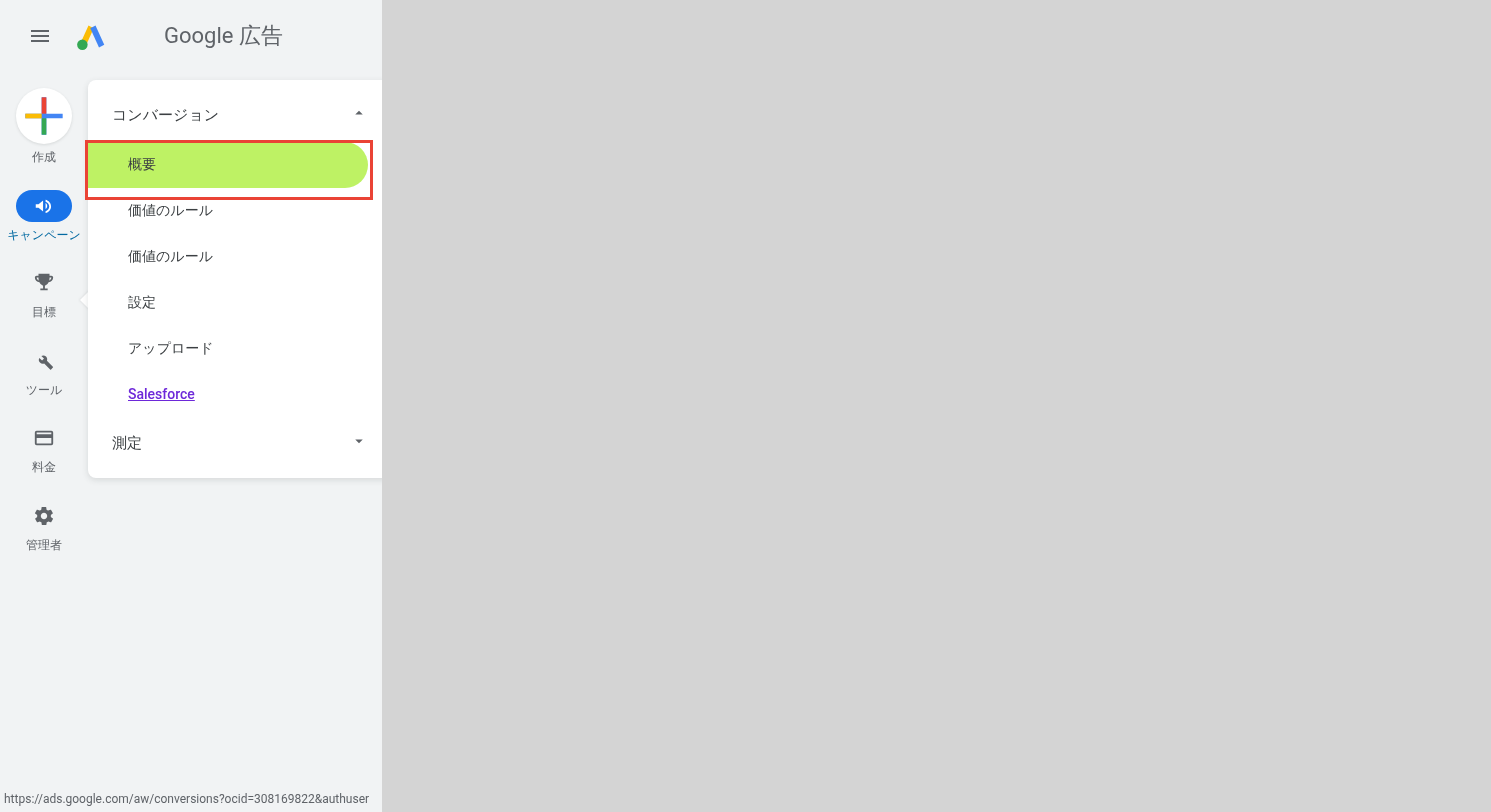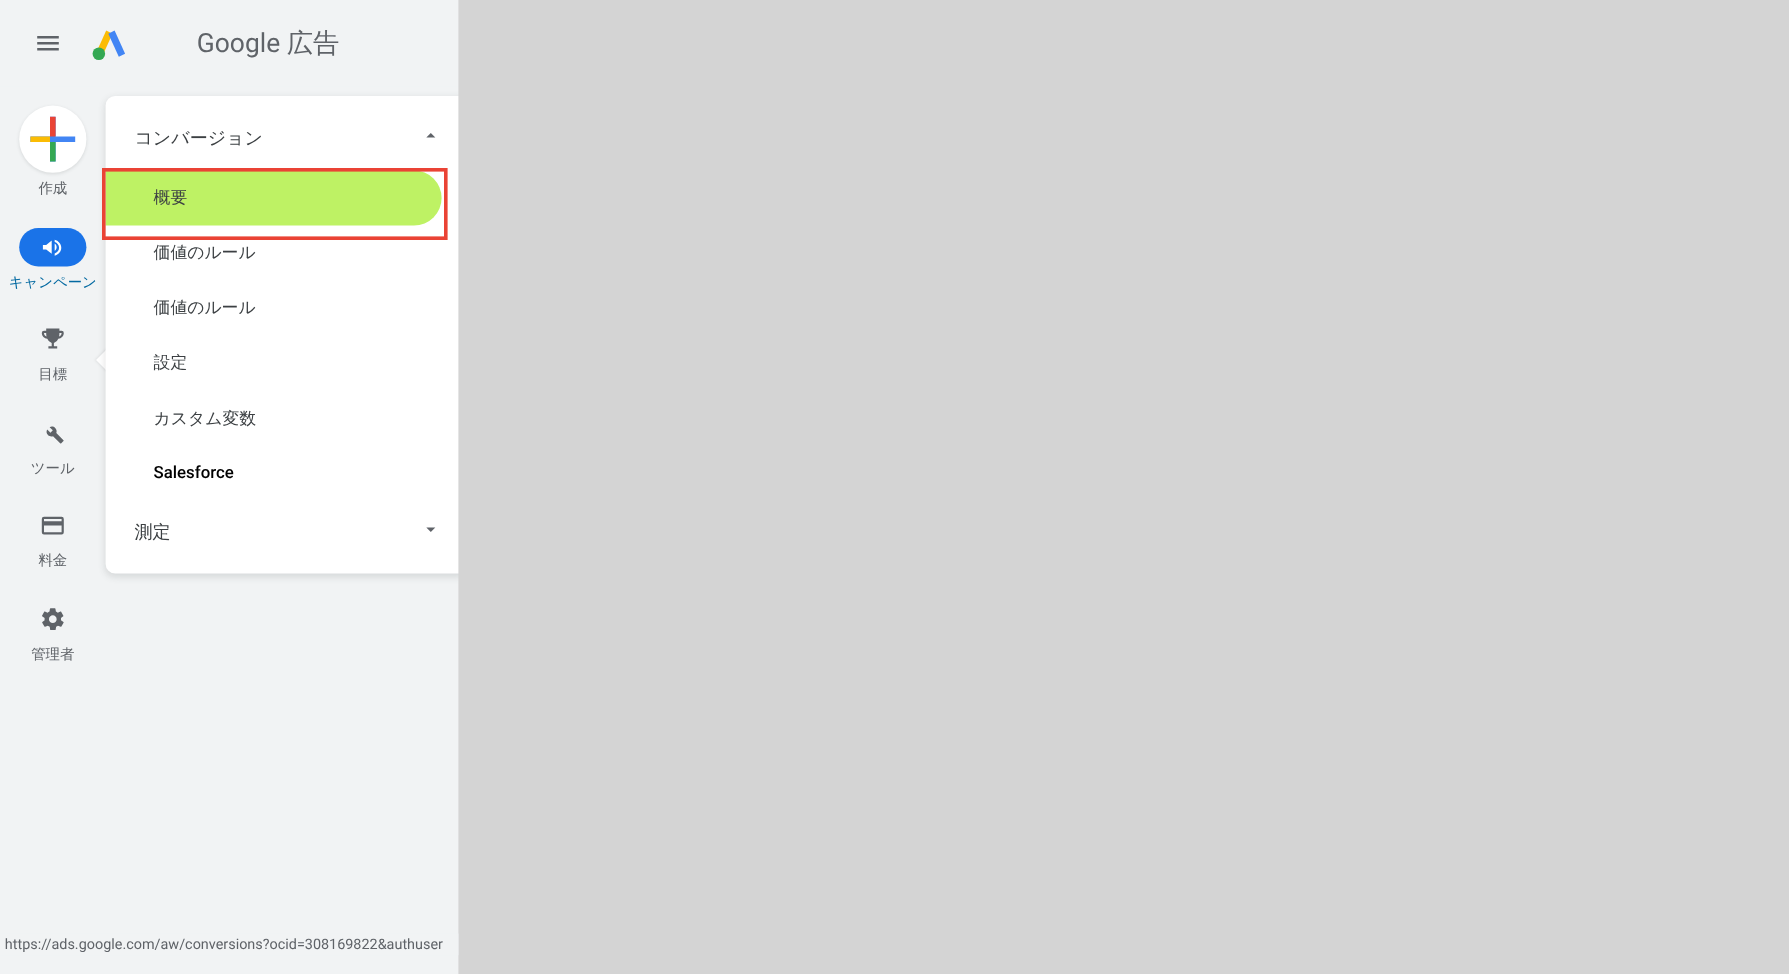--- a/index.html
+++ b/index.html
@@ -132,38 +132,38 @@
       color: #3c4043;
       cursor: pointer;
       position: relative;
     }
     .submenu-item.selected {
       background: #bef264;
       border-top-right-radius: 24px;
       border-bottom-right-radius: 24px;
       margin-right: 24px;
     }
-    .submenu-item.bold { font-weight: 500; color: #000000; }
+    .submenu-item.bold { font-weight: 500; color: #6d28d9; text-decoration: underline; }
     .highlight-box {
       position: absolute;
       border: 3px solid #ea4335;
       pointer-events: none;
       z-index: 10;
     }
     .main-content {
       position: absolute;
       left: 382px;
       top: 0;
       right: 0;
       bottom: 0;
       background: #d4d4d4;
     }
     .status-bar {
       position: absolute;
-      bottom: 16px;
+      bottom: 4px;
       left: 0;
       font-size: 12px;
       color: #5f6368;
       padding: 2px 4px;
       background: #f1f3f4;
       z-index: 20;
       width: 382px;
       white-space: nowrap;
       overflow: hidden;
     }
@@ -275,21 +275,21 @@
   <div class="submenu-item">
     <span>価値のルール</span>
   </div>
   <div class="submenu-item">
     <span>価値のルール</span>
   </div>
   <div class="submenu-item">
     <span>設定</span>
   </div>
   <div class="submenu-item">
-    <span>カスタム変数</span>
+    <span>アップロード</span>
   </div>
   <div class="submenu-item bold">
     <span>Salesforce</span>
   </div>
 
   <div class="submenu-section">
     <span class="submenu-section-label">測定</span>
     <span class="submenu-chevron">
       <svg viewBox="0 0 24 24">
           <path fill="currentColor" d="M7 10l5 5 5-5z"></path>

